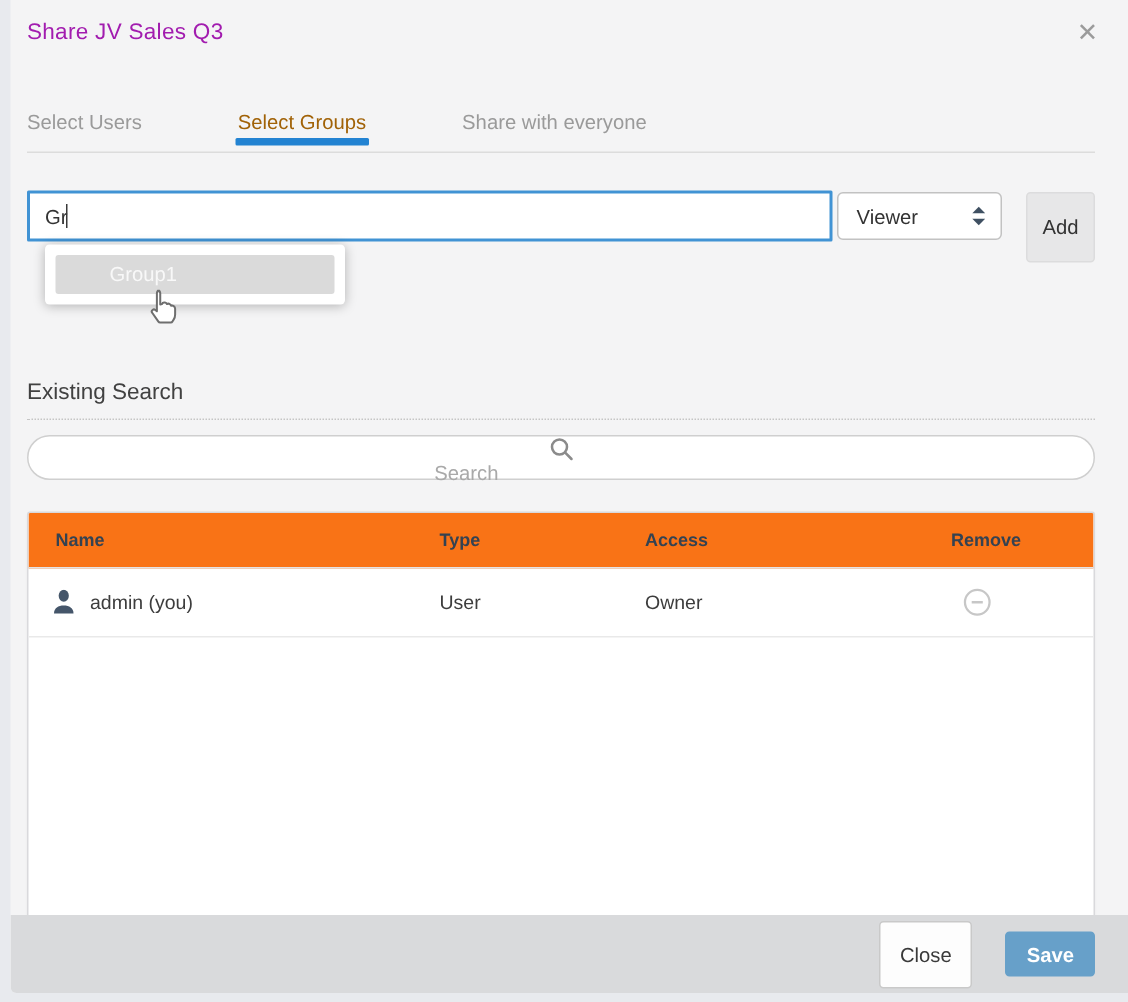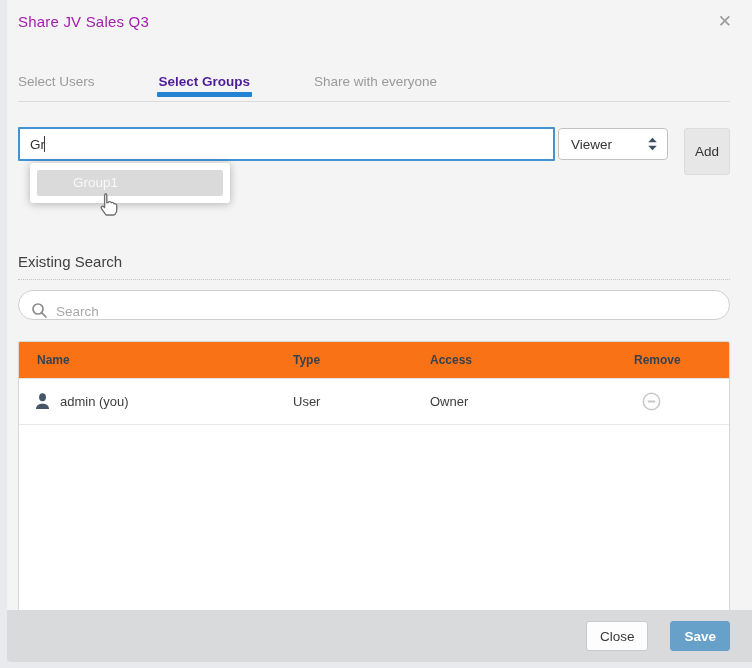--- a/index.html
+++ b/index.html
@@ -31,21 +31,21 @@
   
   .tabs {
     display:flex; margin-top:44px;
     border-bottom:1px solid #dcdcdc;
     gap:39px;
   }
   .tab {
     font-size:13.5px; color:#9a9a9a; padding-bottom:12px;
     margin-right:25px; cursor:pointer; position:relative;
   }
-  .tab.active { color:#4c1d95; font-weight:700;text-align:center; }
+  .tab.active { color:#a16207; font-weight:400;text-align:center; }
   .tab.active::after {
     content:""; position:absolute; left:-2px; right:-2px; bottom:4px;
     height:5px; background:#2383d2; border-radius:1px;
   }
 
   
   .add-row { display:flex; margin-top:25px; align-items:flex-start; position:relative; }
   .input-wrap { flex:1; position:relative; }
   .group-input {
     width:100%; height:34px; border:2px solid #4193d4; background:#fff;
@@ -84,21 +84,21 @@
   .hand-cursor { position:absolute; left:88px; top:191px; z-index:30; pointer-events:none; }
 
   
   .section-heading {
     margin-top:78px; font-size:15px; color:#414141;
     padding-bottom:9px; border-bottom:1px dotted #c5c5c5;
   }
   .search-box {
     margin-top:10px; height:30px; background:#fff;
     border:1px solid #cfcfcf; border-radius:15px;
-    display:flex; align-items:flex-end; padding:0 12px;
+    display:flex; align-items:center; padding:0 12px;flex-direction:column;
   }
   .search-box input {
     border:none; outline:none; flex:1; font-size:13.5px; color:#555;
     font-family:"Liberation Sans", sans-serif; background:transparent; margin-left:8px;
   }
   .search-box input::placeholder { color:#a9a9a9; }
 
   
   .access-table {
     margin-top:21px; height:272px; background:#fff;
@@ -123,21 +123,21 @@
   .remove-cell { padding-left:8px; display:flex; align-items:center; }
 
   
   .dlg-footer {
     position:absolute; left:0; right:0; bottom:0; height:52px;
     background:#d9dadc;
     display:flex; align-items:center; justify-content:flex-end;
     padding-right:22px; gap:22px;
   }
   .btn-close {
-    height:30px; padding:1px 13px; background:#fdfdfd;
+    height:45px; padding:1px 13px; background:#fdfdfd;
     border:1px solid #c9c9c9; border-radius:3px;
     font-size:13.5px; color:#3a3a3a; cursor:pointer;
     font-family:"Liberation Sans", sans-serif;
   }
   .btn-save {
     height:30px; padding:0 13px; background:#67a0c9;
     border:1px solid #67a0c9; border-radius:3px;
     font-size:13.5px; color:#fff; font-weight:700; cursor:pointer;
     font-family:"Liberation Sans", sans-serif;
   }

